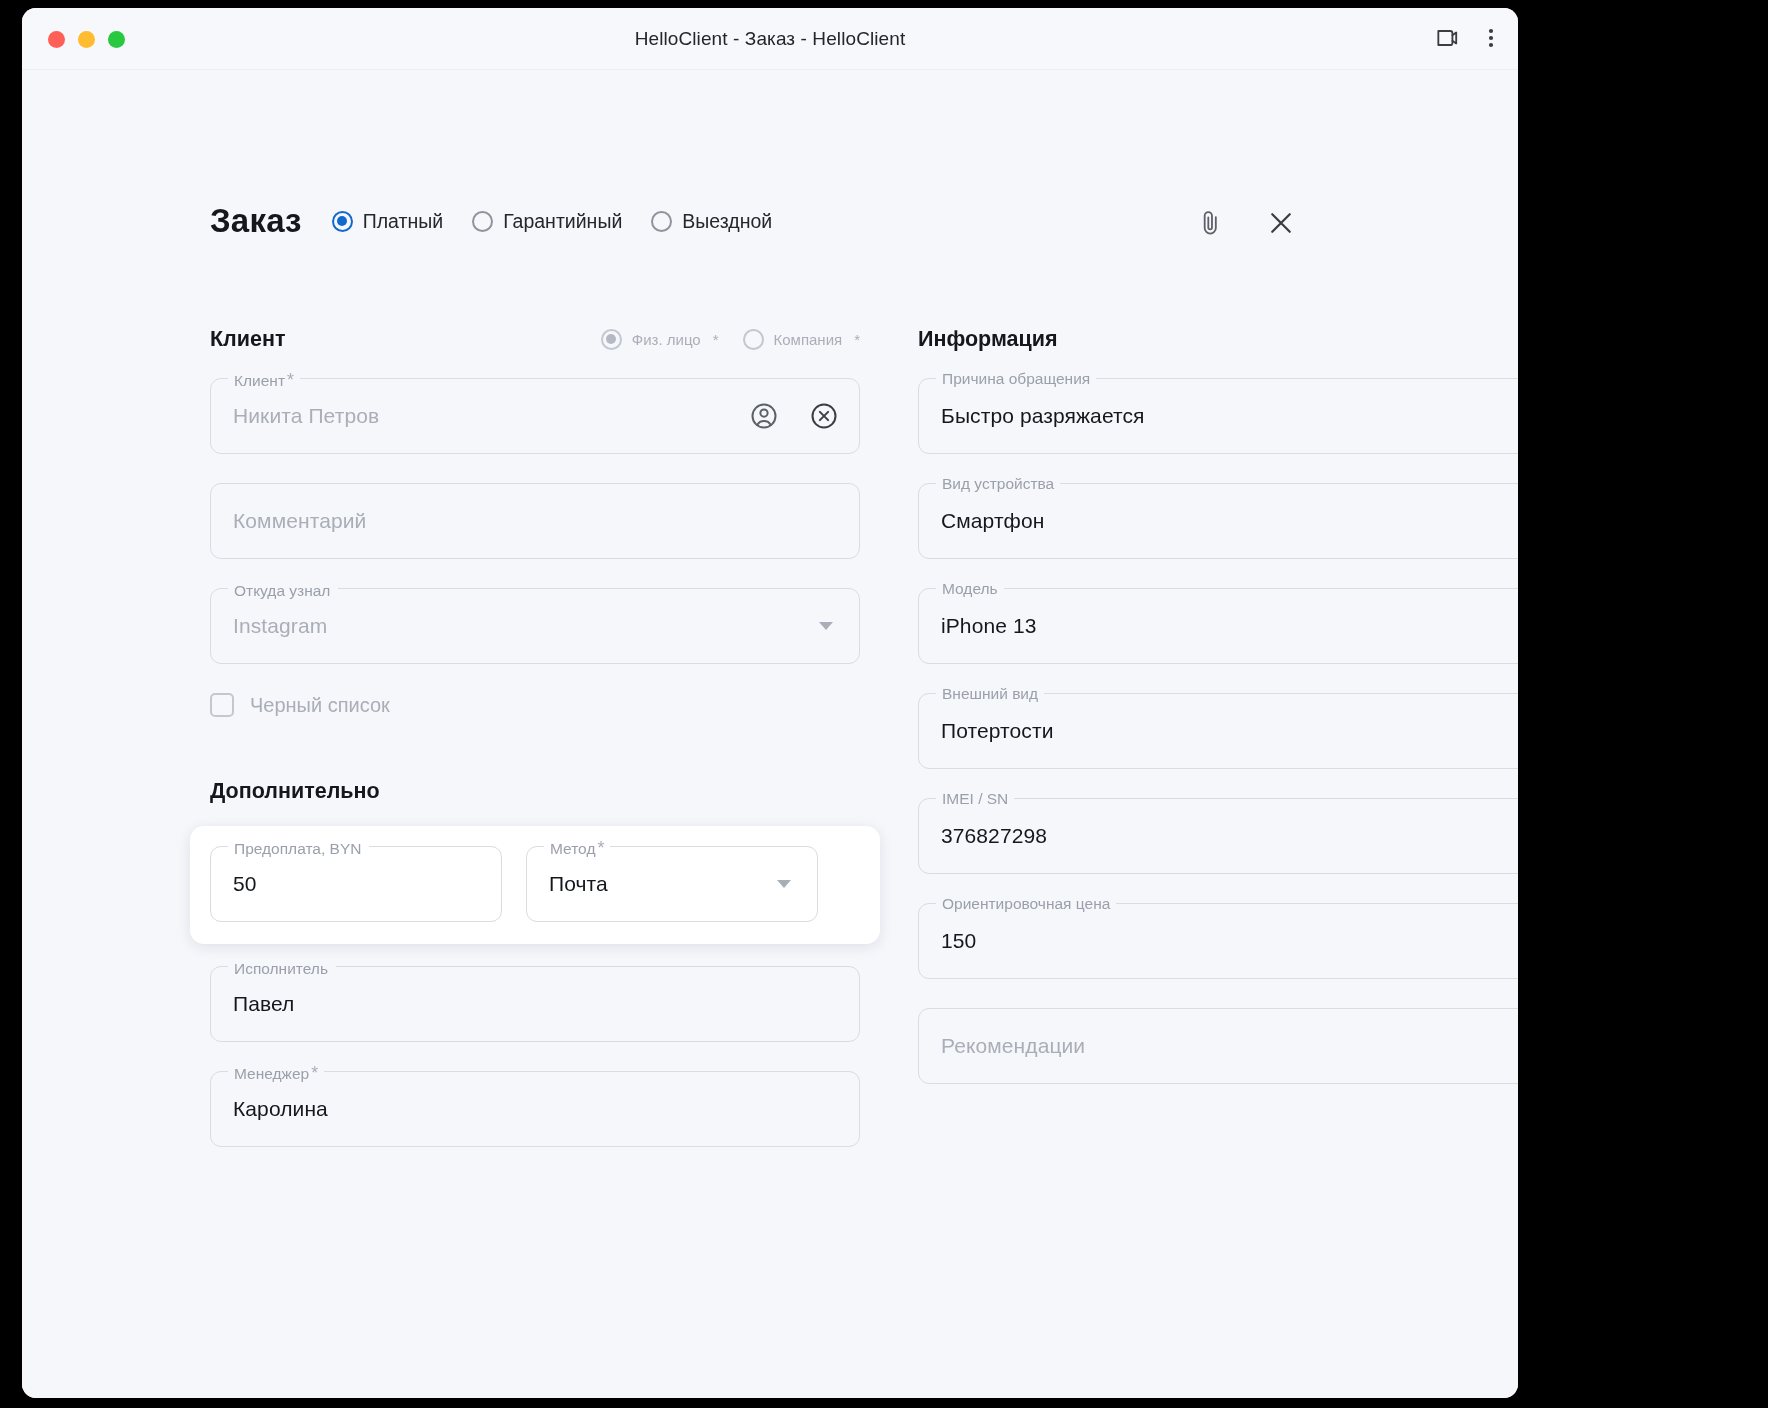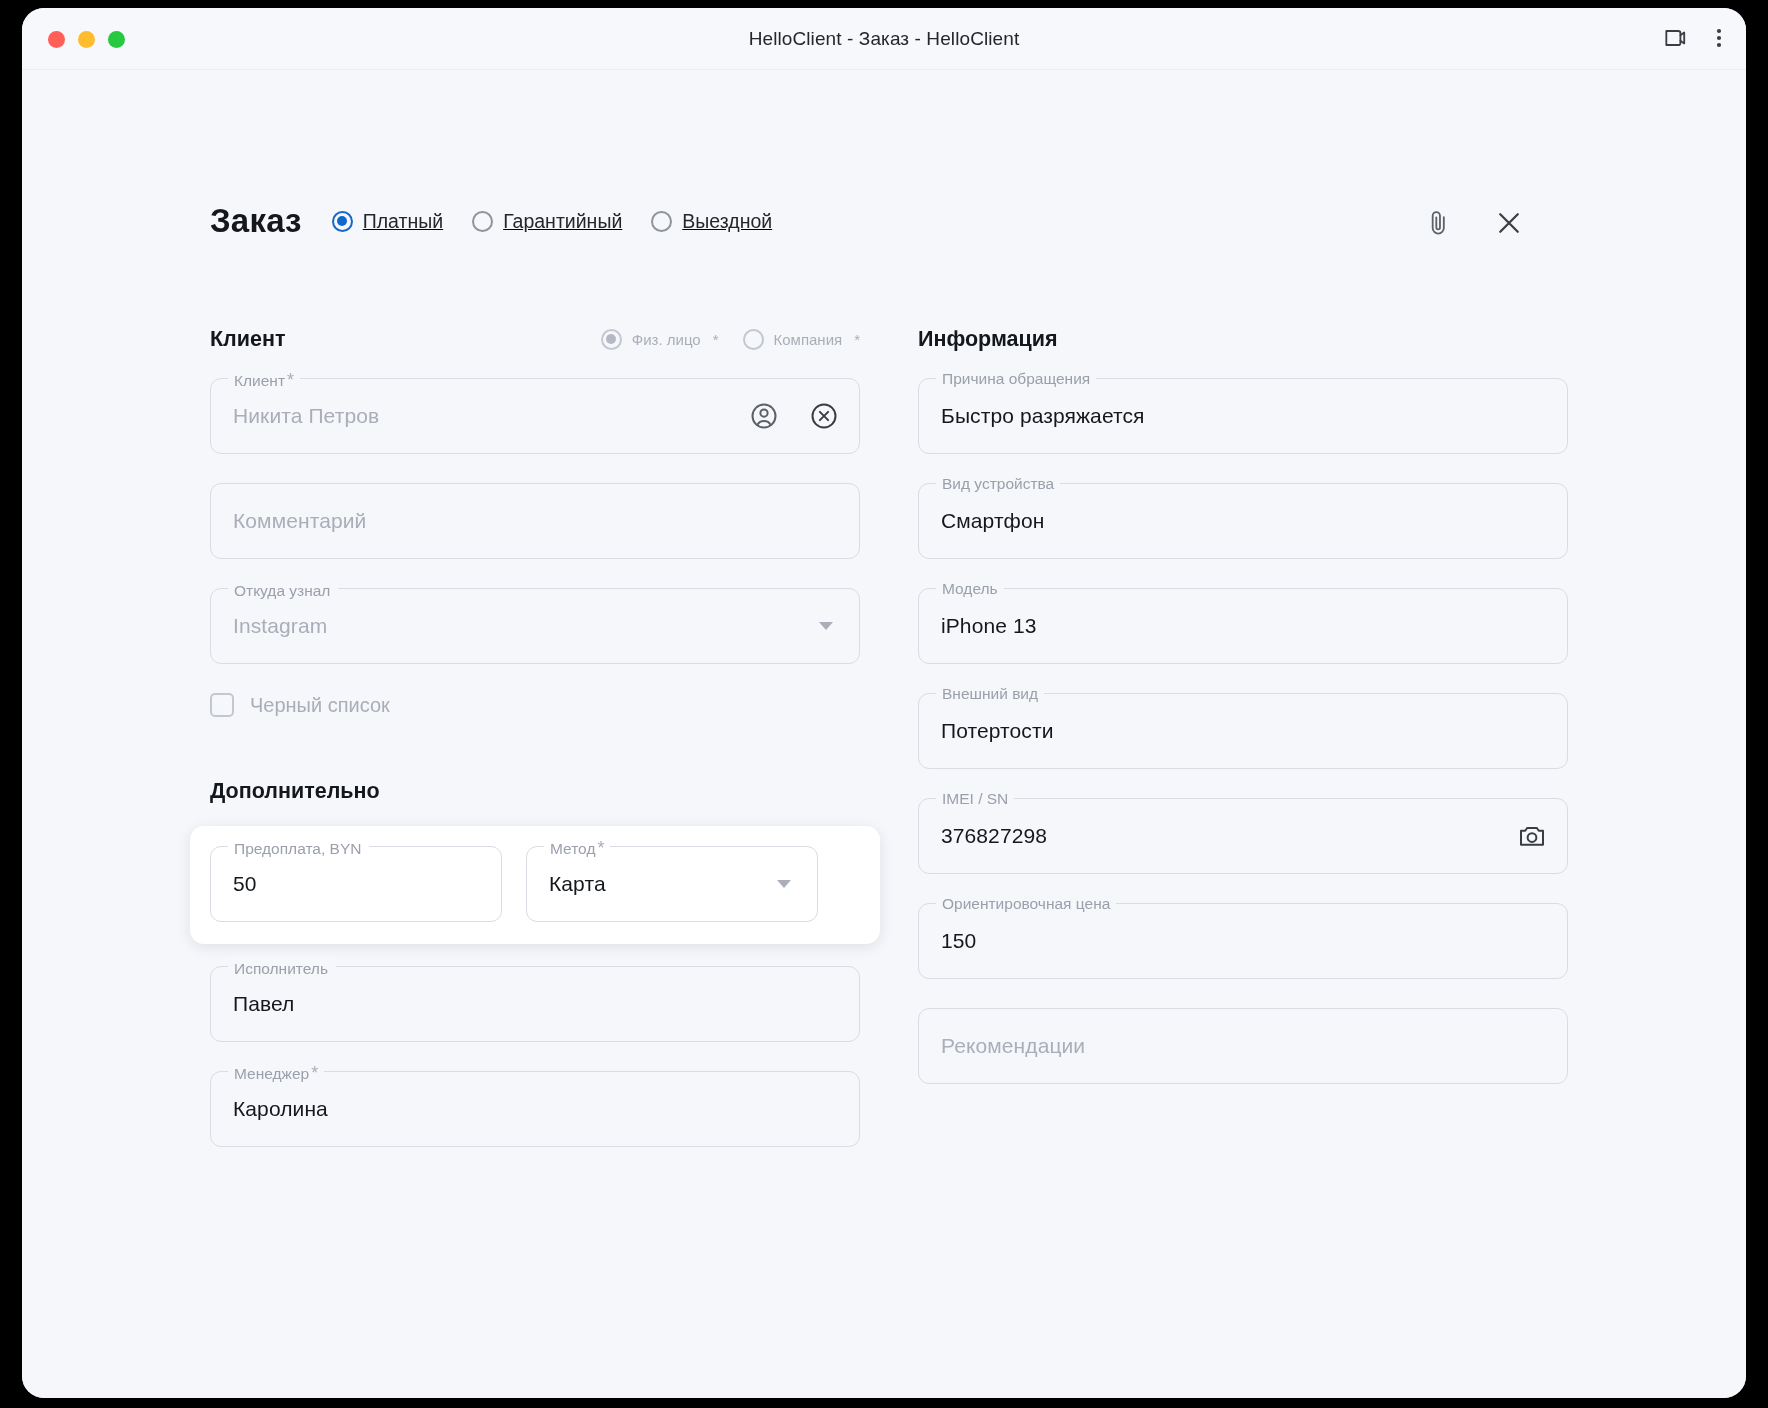--- a/index.html
+++ b/index.html
@@ -10,23 +10,23 @@
     overflow: hidden;
   }
   .screen {
     position: relative;
     width: 1768px; height: 1408px;
     background: #000;
   }
   .window {
     position: absolute;
     left: 22px; top: 8px;
-    width: 1724px; height: 1390px;
+    width: 1496px; height: 1390px;
     background: #f6f7fb;
-    border-radius: 22px;
+    border-radius: 14px;
     overflow: hidden;
     box-shadow: 0 2px 18px rgba(0,0,0,.35);
   }
   
   .titlebar {
     position: relative;
     height: 62px;
     background: #f7f8fb;
     border-bottom: 1px solid #eceef3;
   }
@@ -71,21 +71,21 @@
   }
 
   .order-head {
     position: absolute; left: 188px; top: 132px;
     display: flex; align-items: center; gap: 30px;
   }
   .order-title {
     font-size: 33px; font-weight: bold; color: #14171c;
     letter-spacing: .2px;
   }
-  .radio-row { display: flex; align-items: center; gap: 29px; text-decoration: underline; }
+  .radio-row { display: flex; align-items: center; gap: 29px; }
   .radio-item { display: flex; align-items: center; gap: 10px; cursor: pointer; }
   .radio-item span { font-size: 19.5px; color: #23262b; }
   .rb {
     width: 21px; height: 21px; border-radius: 50%;
     border: 2px solid #8e939e; background: transparent;
     position: relative; flex: 0 0 auto;
   }
   .rb.on { border-color: #1368ce; }
   .rb.on::after {
     content: ""; position: absolute;
@@ -320,21 +320,21 @@
               <div class="fbox">
                 <div class="flabel"><span>Предоплата, BYN</span><span class="req"></span></div>
                 <div class="fvalue">50</div>
               </div>
             </div>
           </div>
           <div class="hc-right">
             <div class="field">
               <div class="fbox">
                 <div class="flabel"><span>Метод</span><span class="req">*</span></div>
-                <div class="fvalue">Карта</div>
+                <div class="fvalue">Почта</div>
                 <div class="caret"></div>
               </div>
             </div>
           </div>
         </div>
 
         <div class="field after-card">
           <div class="fbox">
             <div class="flabel"><span>Исполнитель</span><span class="req"></span></div>
             <div class="fvalue">Павел</div>

